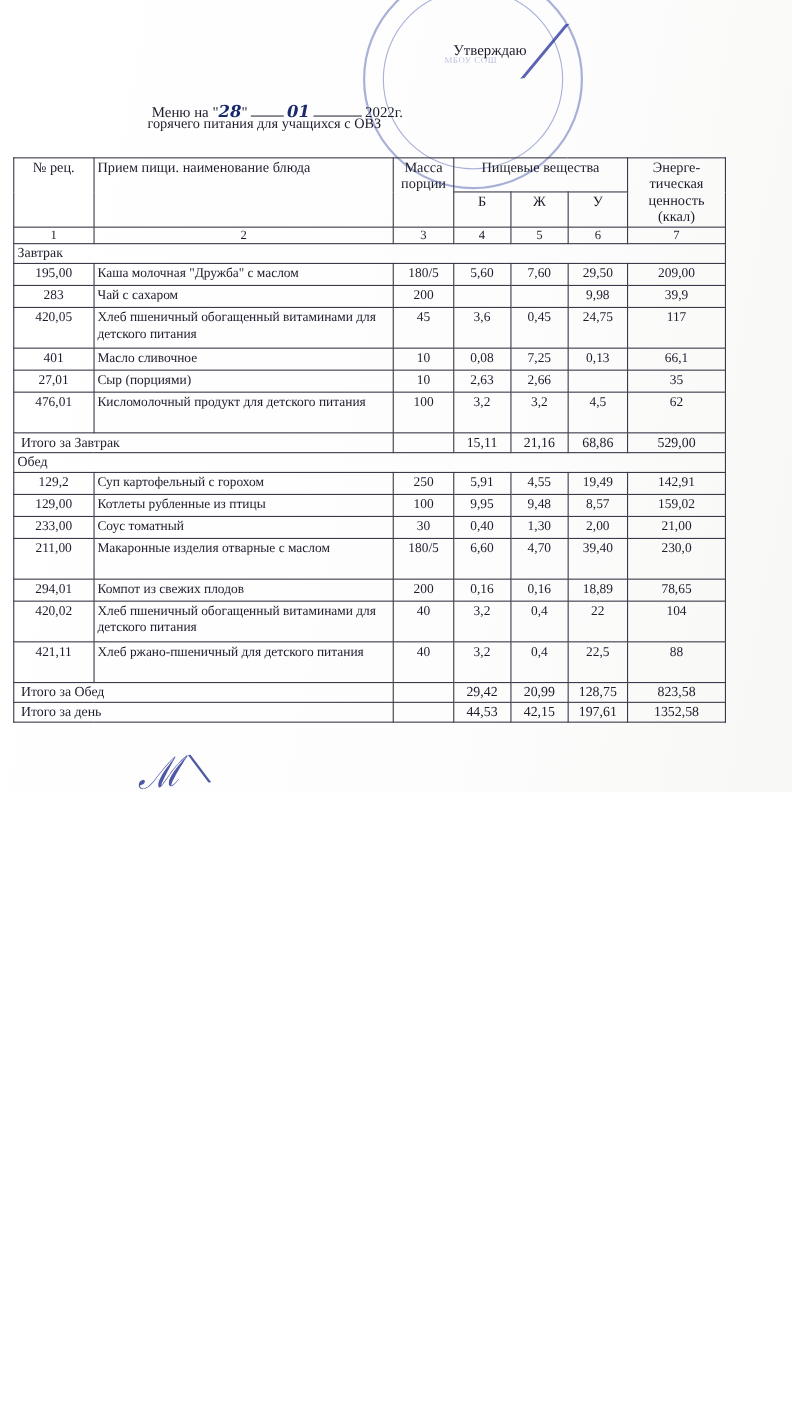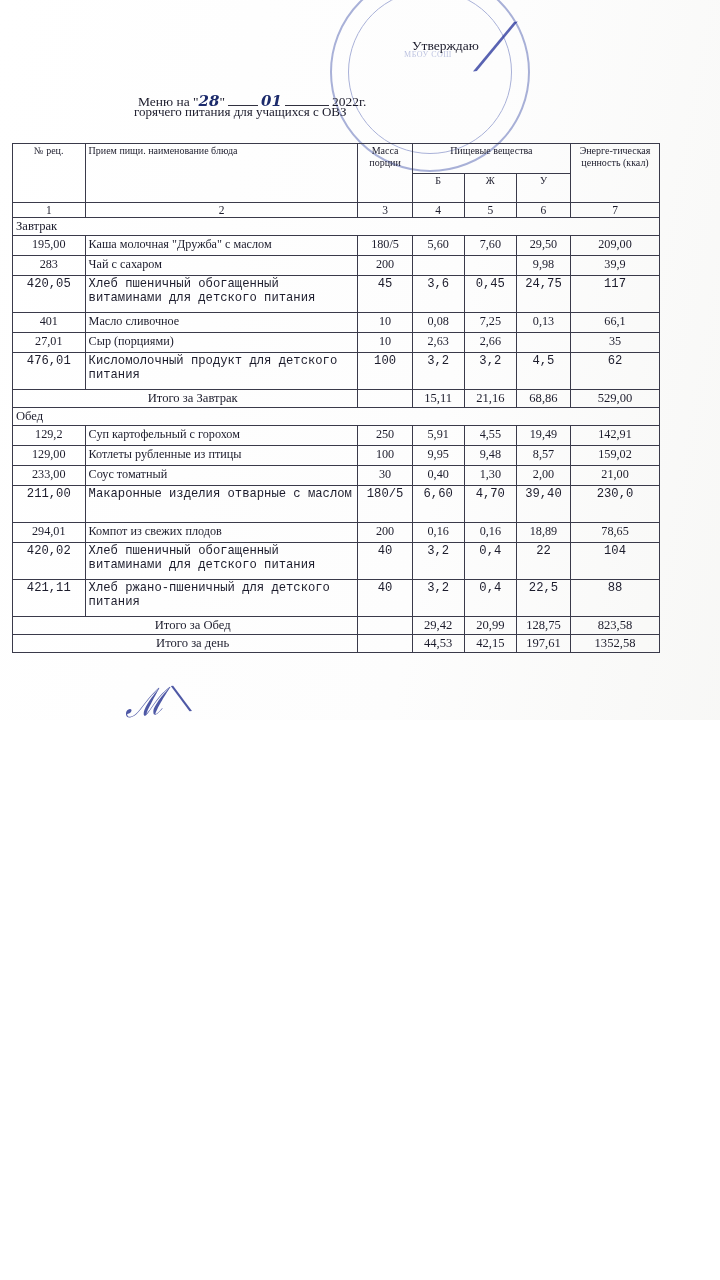--- a/index.html
+++ b/index.html
@@ -156,43 +156,43 @@
   .c-name  { width: 260px; text-align: left; padding-left: 5px; }
   .c-mass  { width: 46px; text-align: center; }
   .c-b     { width: 44px; text-align: center; }
   .c-zh    { width: 44px; text-align: center; }
   .c-u     { width: 46px; text-align: center; }
   .c-kcal  { width: 80px; text-align: center; margin-left: 33px; }
 
   thead th {
     text-align: center;
     vertical-align: middle;
-    font-size: 10px;
+    font-size: 13px;
     line-height: 1.15;
     padding: 3px 2px;
   }
   .hdr-tall { height: 56px; }
   .numrow td {
     text-align: center;
     font-size: 11.5px;
     padding: 0 2px;
   }
   .sect td {
     font-weight: bold;
     font-size: 12.6px;
     padding-left: 5px;
     margin-left: 32px;
   }
   .total td {
     font-weight: bold;
     font-size: 12.6px;
   }
-  .total .c-name, .total .c-num { text-align: center; padding-left: 18px; }
+  .total .c-name, .total .c-num { text-align: left; padding-left: 6px; }
   .rowline td { height: 17px; }
-  .tworow td { height: 34px; font-family: Liberation Mono, monospace; }
+  .tworow td { height: 34px; }
 
   
   .footer {
     position: absolute;
     left: 14px;
     top: 688px;
     font-size: 13.5px;
     white-space: nowrap;
   }
   .signature-cook {

